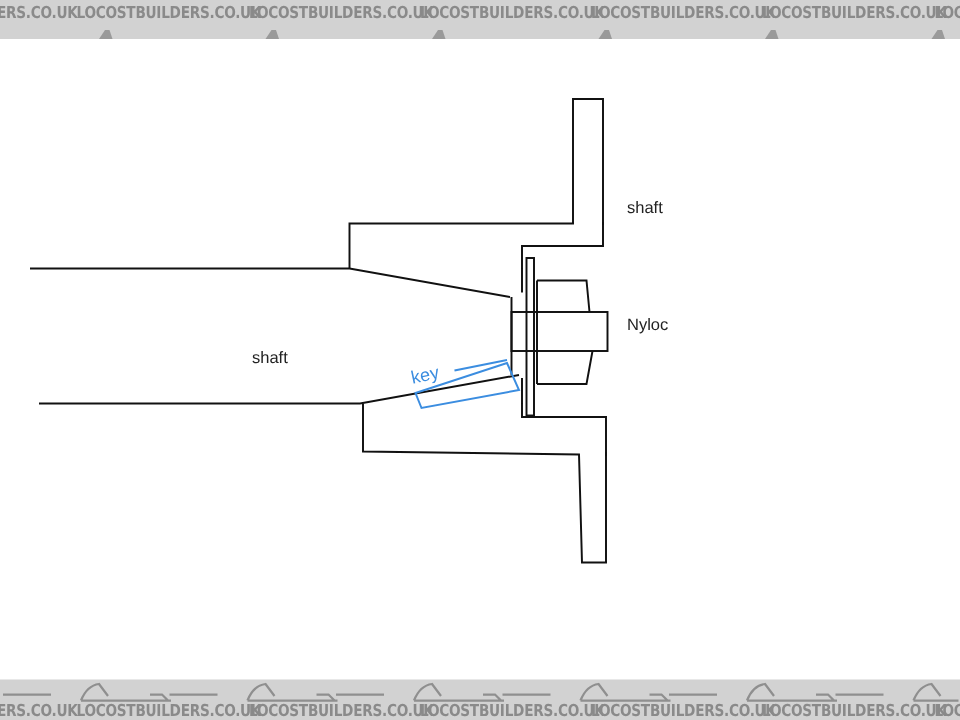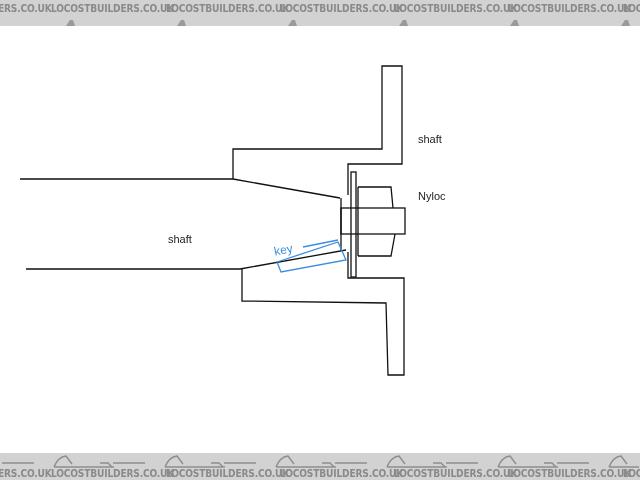--- a/index.html
+++ b/index.html
@@ -87,15 +87,15 @@
     <line x1="341" y1="198" x2="341" y2="250"></line>
   </g>
 
   <g fill="none" stroke="#3b8de0" stroke-width="1.3">
     <polygon points="277,262 338,242 346,260 281,272"></polygon>
     <line x1="303" y1="247" x2="338" y2="240"></line>
   </g>
 </svg>
 
 <div class="label" style="left:418px;top:133px">shaft</div>
-<div class="label" style="left:418px;top:190px">Nyloc</div>
+<div class="label" style="left:418px;top:211px">Nyloc</div>
 <div class="label" style="left:168px;top:233px">shaft</div>
 <div class="key-label" style="left:274px;top:243px">key</div>
 
 </body></html>

